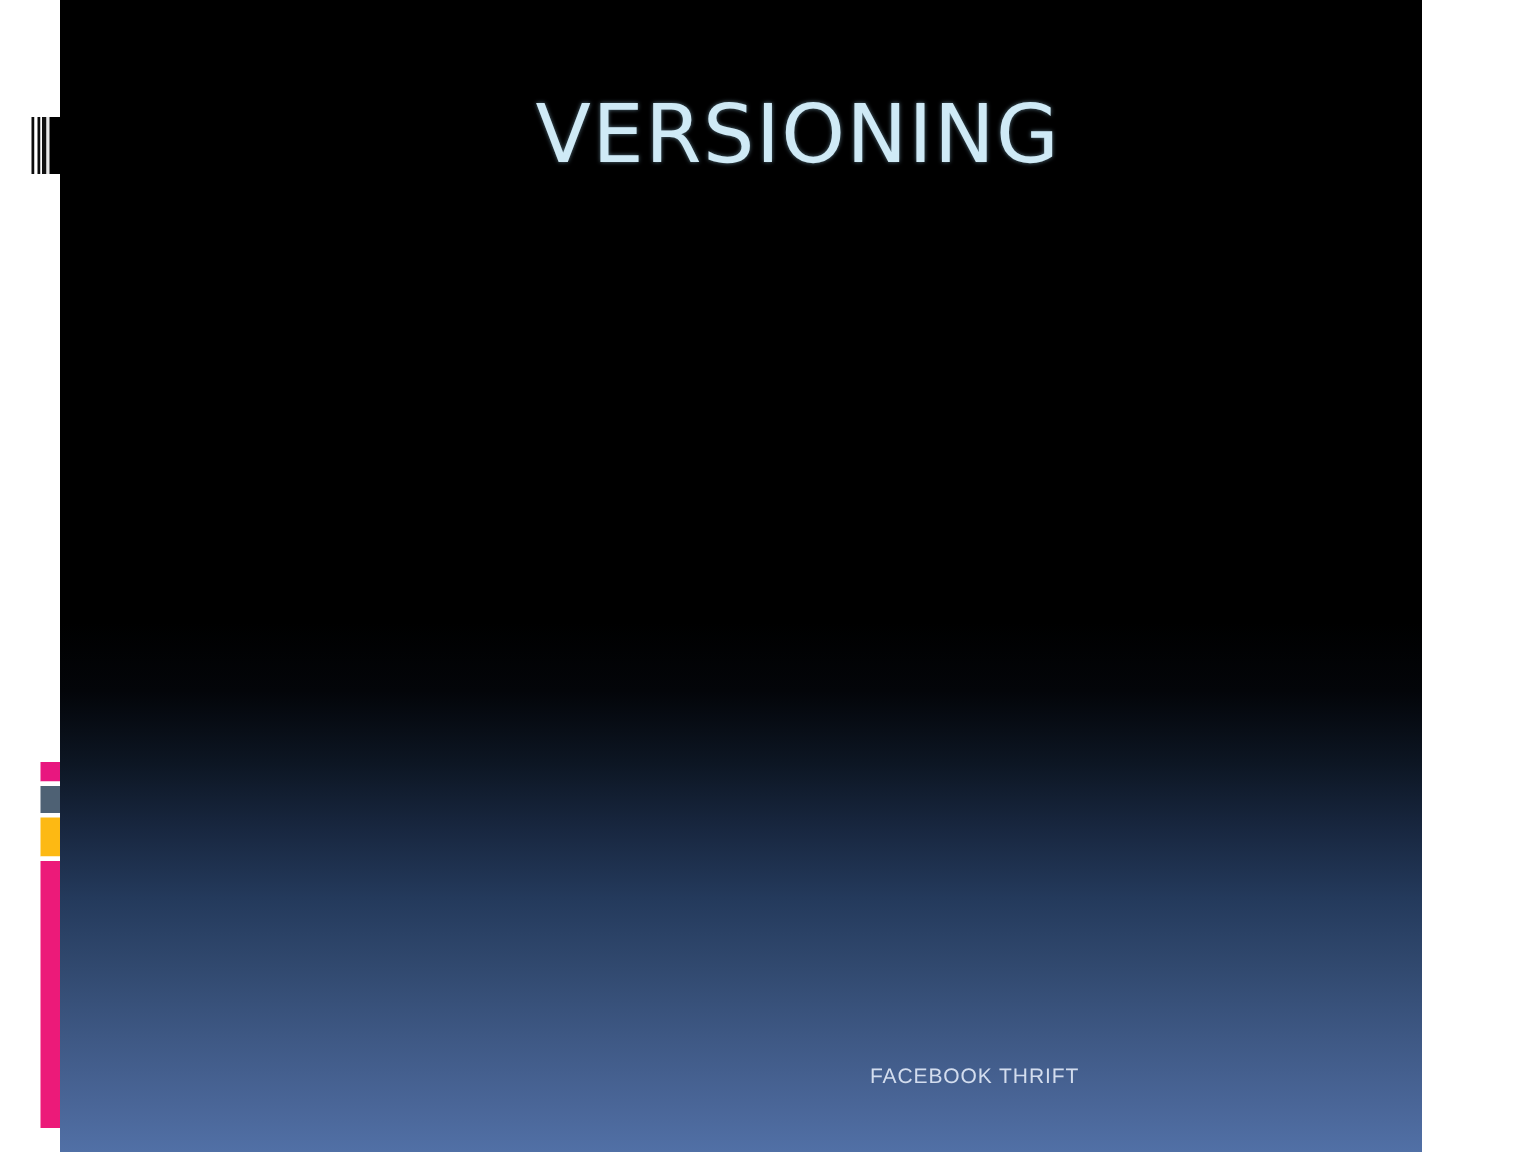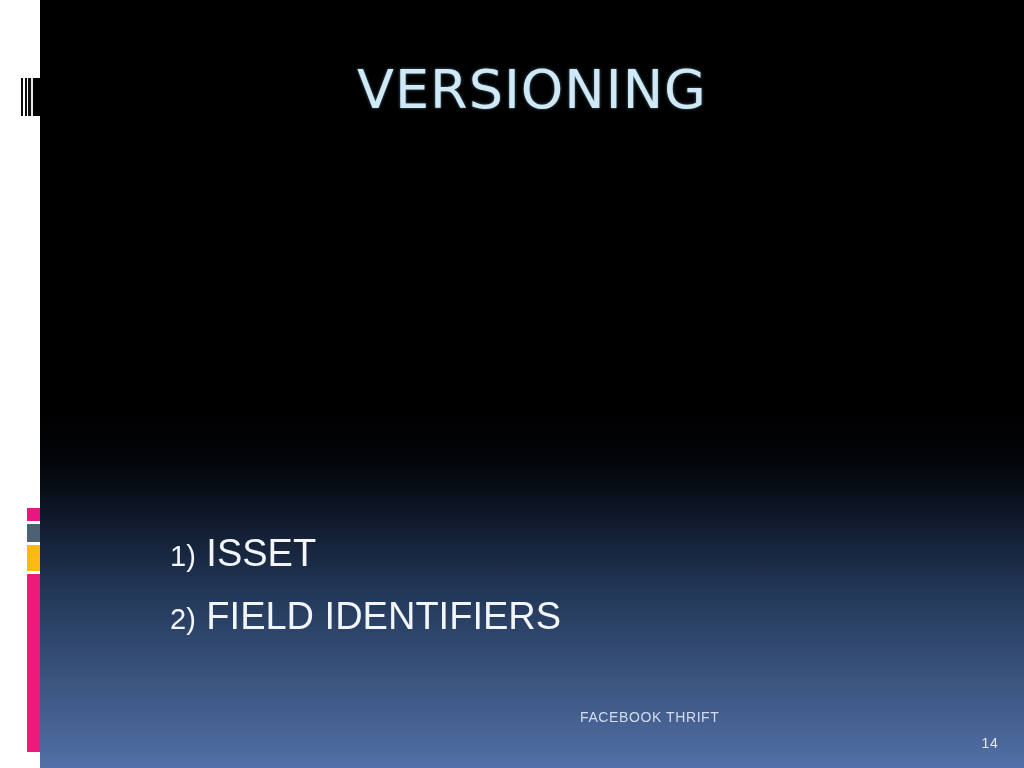--- a/index.html
+++ b/index.html
@@ -3,21 +3,21 @@
 <meta charset="utf-8">
 <title>Versioning Slide</title>
 <style>
   html, body {
     margin: 0;
     padding: 0;
     background: #ffffff;
   }
   #slide {
     position: relative;
-    width: 1024px;
+    width: 948px;
     height: 768px;
     overflow: hidden;
     background: #ffffff;
     font-family: "Liberation Sans", sans-serif;
   }
 
   
   .gutter {
     position: absolute;
     left: 0;
@@ -191,30 +191,20 @@
   <div class="stage">
 
     <div class="title">VERSIONING</div>
 
     <div class="bullets">
 
 
 
     </div>
 
-    <div class="numlist">
-      <div class="numitem">
-        <span class="num">1)</span>
-        <span>ISSET</span>
-      </div>
-      <div class="numitem">
-        <span class="num">2)</span>
-        <span>FIELD IDENTIFIERS</span>
-      </div>
-    </div>
 
     <div class="footer-label">FACEBOOK THRIFT</div>
 
     <div class="footer-page">14</div>
 
   </div>
 
   <div class="gutter"></div>
 
   <div class="barcode">

